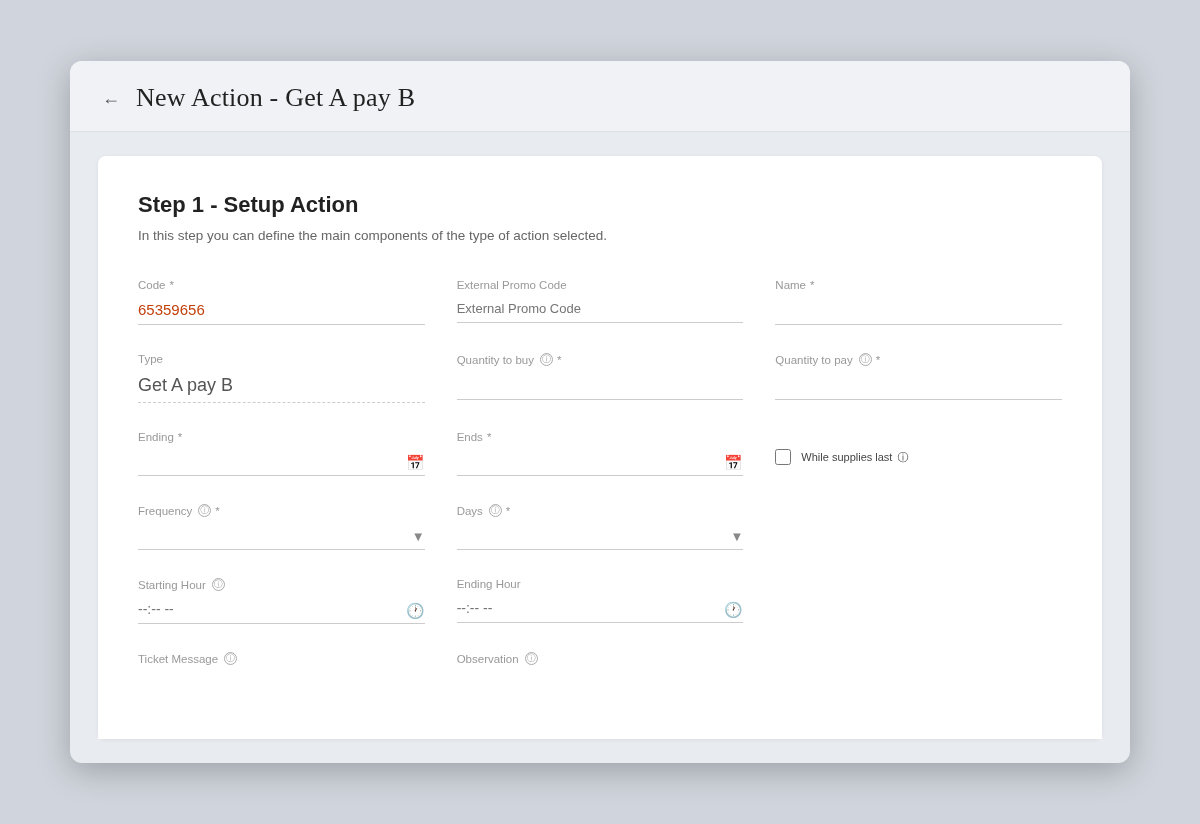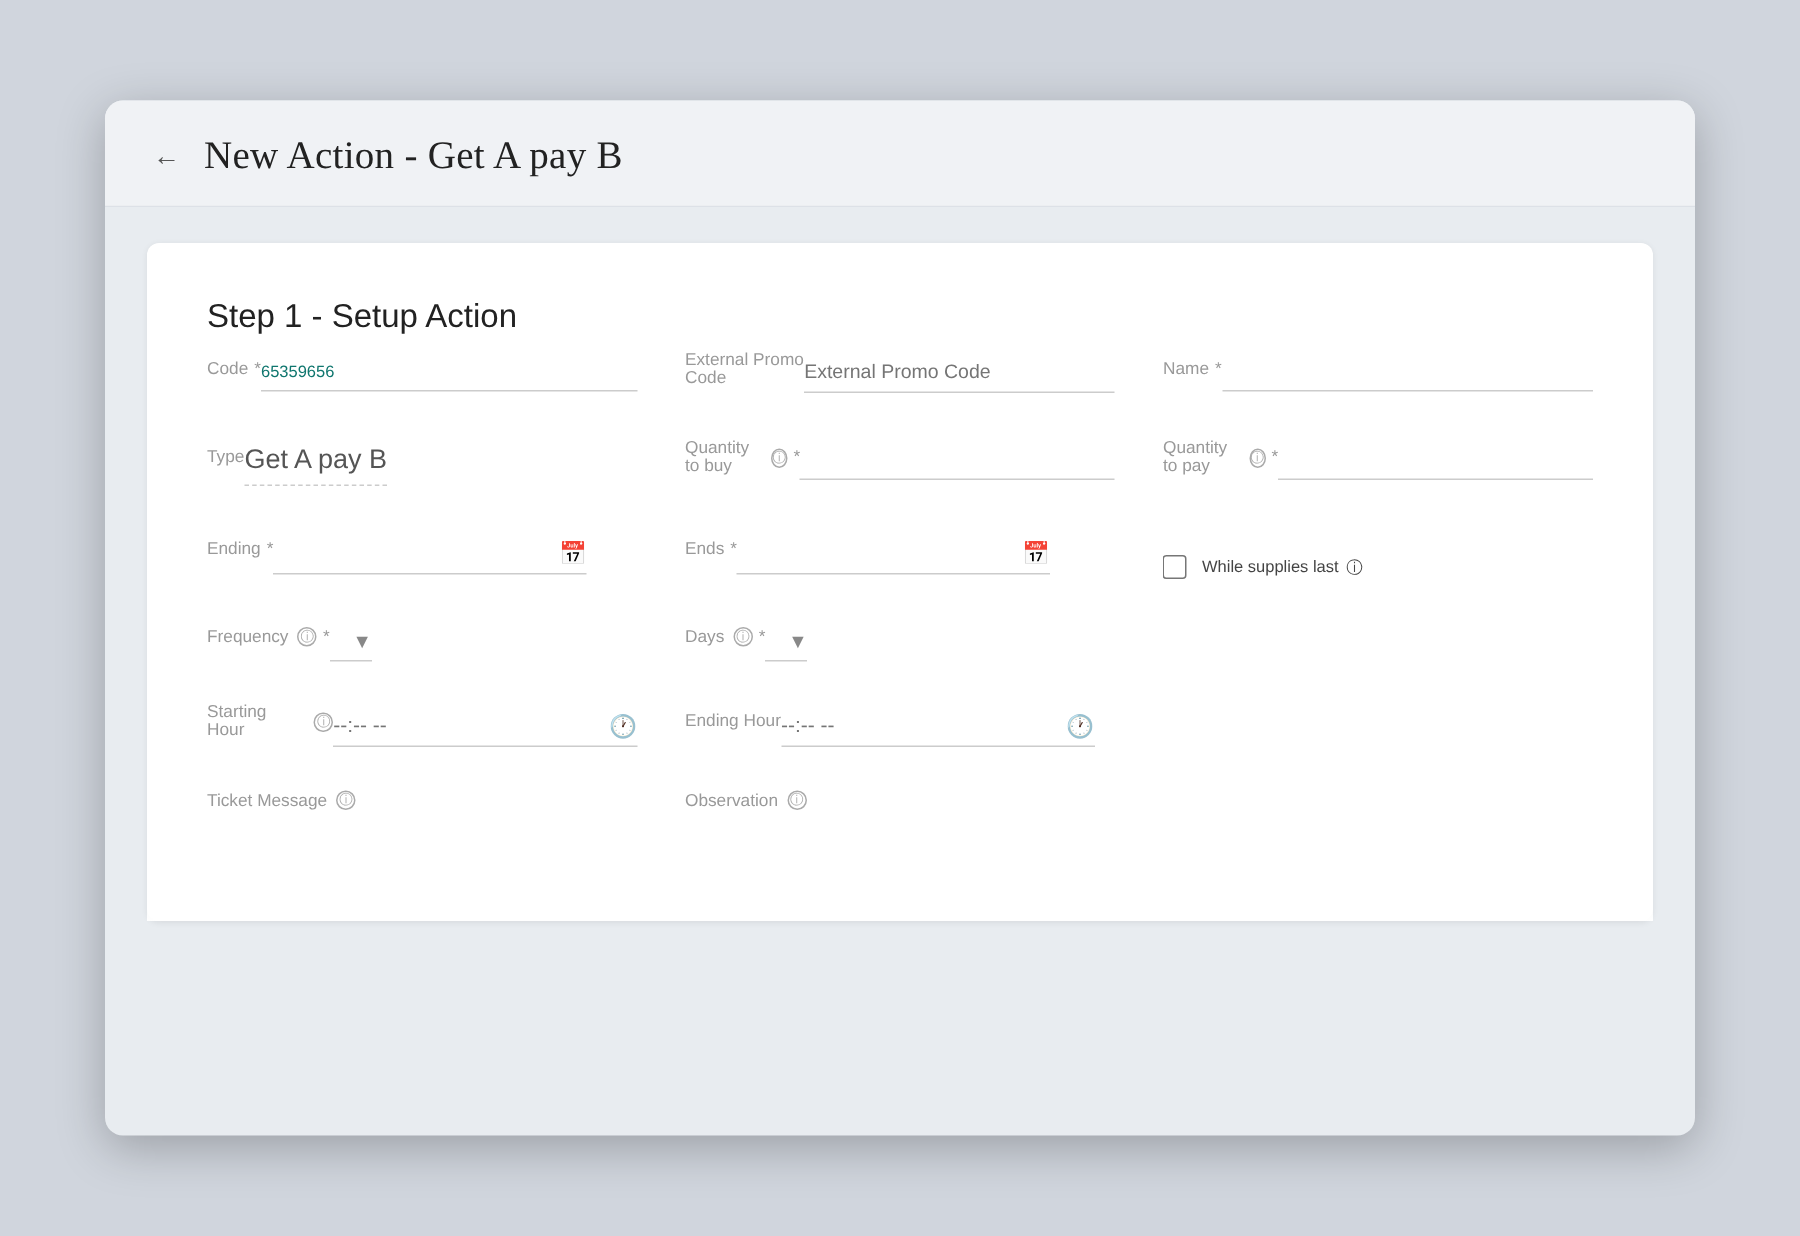--- a/index.html
+++ b/index.html
@@ -54,43 +54,42 @@
     .card {
       background: #fff;
       border-radius: 8px;
       margin: 24px 28px;
       padding: 36px 40px 40px 40px;
       box-shadow: 0 1px 4px rgba(0,0,0,0.07);
     }
 
     .step-title {
       font-size: 22px;
-      font-weight: 400;
+      font-weight: 700;
       color: #222;
       margin-bottom: 10px;
     }
 
     .step-description {
       font-size: 13.5px;
       color: #666;
       margin-bottom: 36px;
     }
 
     .form-grid {
       display: grid;
       grid-template-columns: 1fr 1fr 1fr;
       gap: 0 32px;
     }
 
     .form-field {
       display: flex;
-      flex-direction: row;
+      flex-direction: column;
       margin-bottom: 28px;
       position: relative;
-      align-items: center;
     }
 
     .field-label {
       font-size: 11.5px;
       color: #999;
       margin-bottom: 6px;
       display: flex;
       align-items: center;
       gap: 4px;
     }
@@ -107,22 +106,22 @@
       display: inline-flex;
       align-items: center;
       justify-content: center;
       font-size: 9px;
       color: #aaa;
       cursor: pointer;
       margin-left: 2px;
     }
 
     .field-value {
-      font-size: 11px;
-      color: #0f766e;
+      font-size: 15px;
+      color: #c2410c;
       border: none;
       border-bottom: 1.5px solid #ccc;
       padding: 4px 0 6px 0;
       background: transparent;
       outline: none;
       width: 100%;
     }
 
     .field-value.placeholder {
       color: #bbb;
@@ -231,20 +230,21 @@
 <body>
 
 <div class="outer-container">
   <div class="page-header">
     <span class="back-arrow">←</span>
     <span class="page-title">New Action - Get A pay B</span>
   </div>
 
   <div class="card fade-bottom">
     <div class="step-title">Step 1 - Setup Action</div>
+    <div class="step-description">In this step you can define the main components of the type of action selected.</div>
 
     <div class="form-grid">
 
       <div class="form-field">
         <div class="field-label">
           <span>Code</span>
           <span class="required"> *</span>
         </div>
         <input class="field-value" type="text" value="65359656" style="">
       </div>

